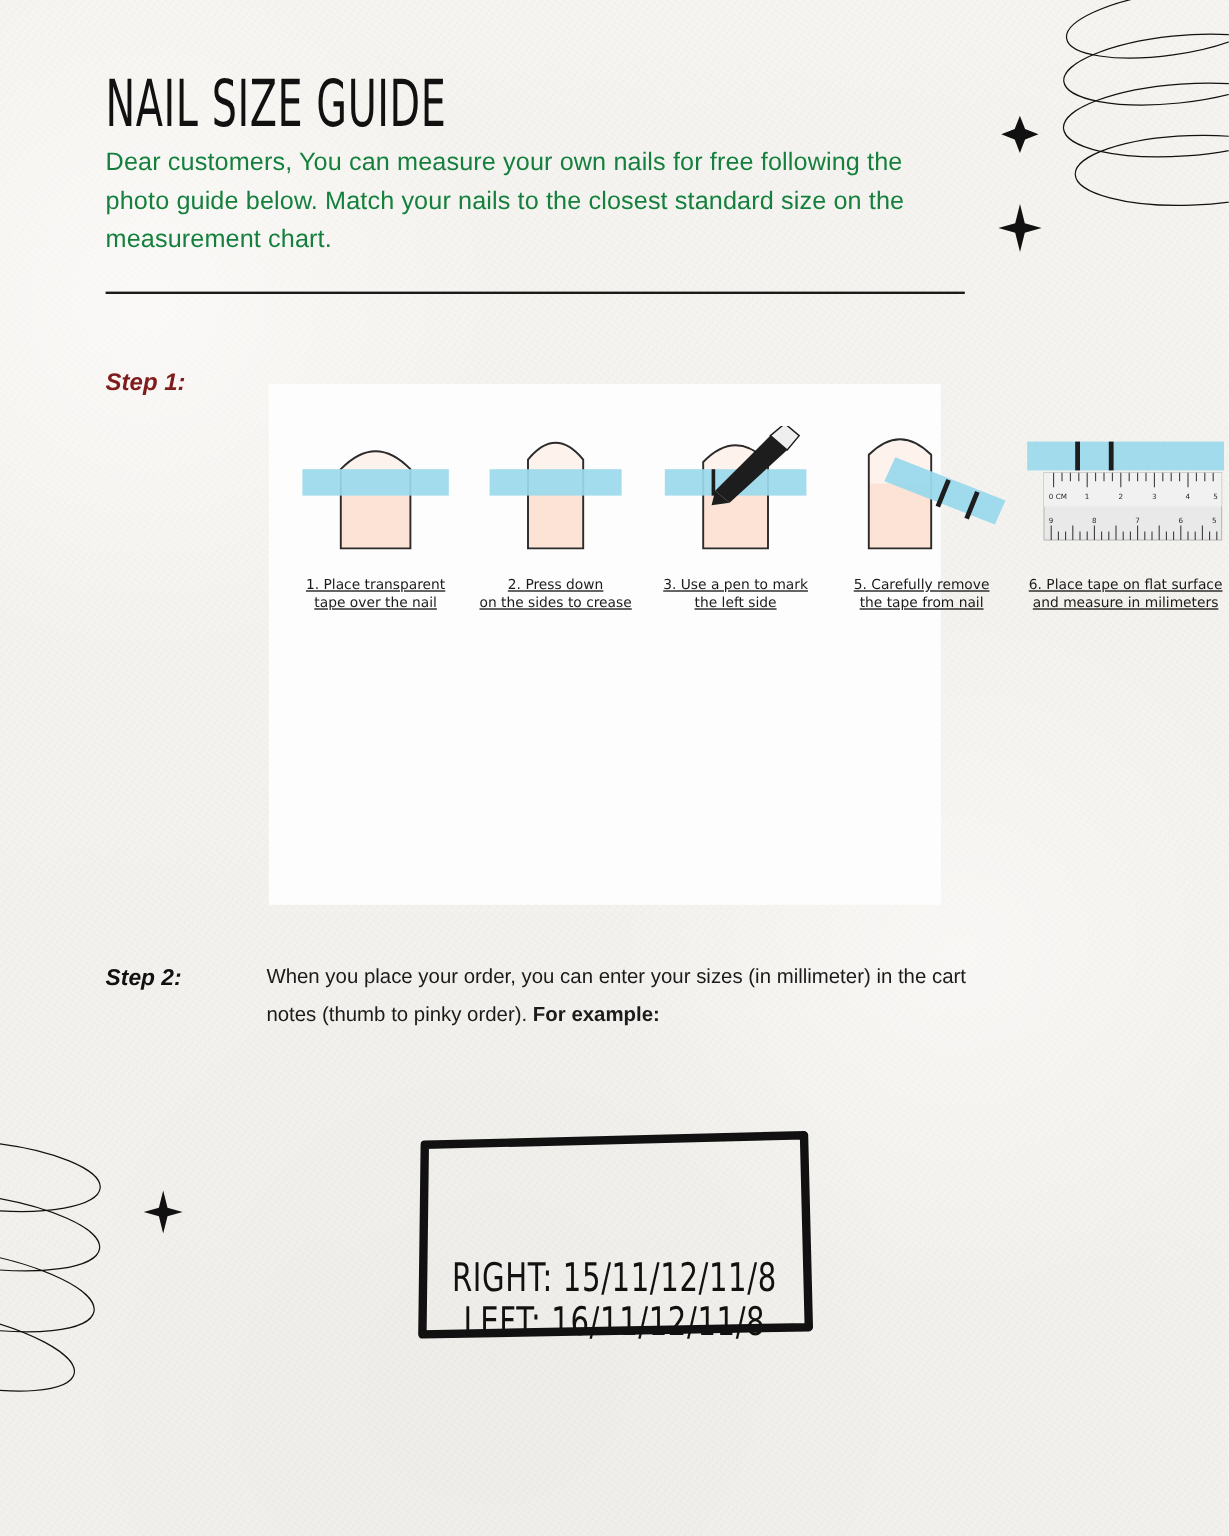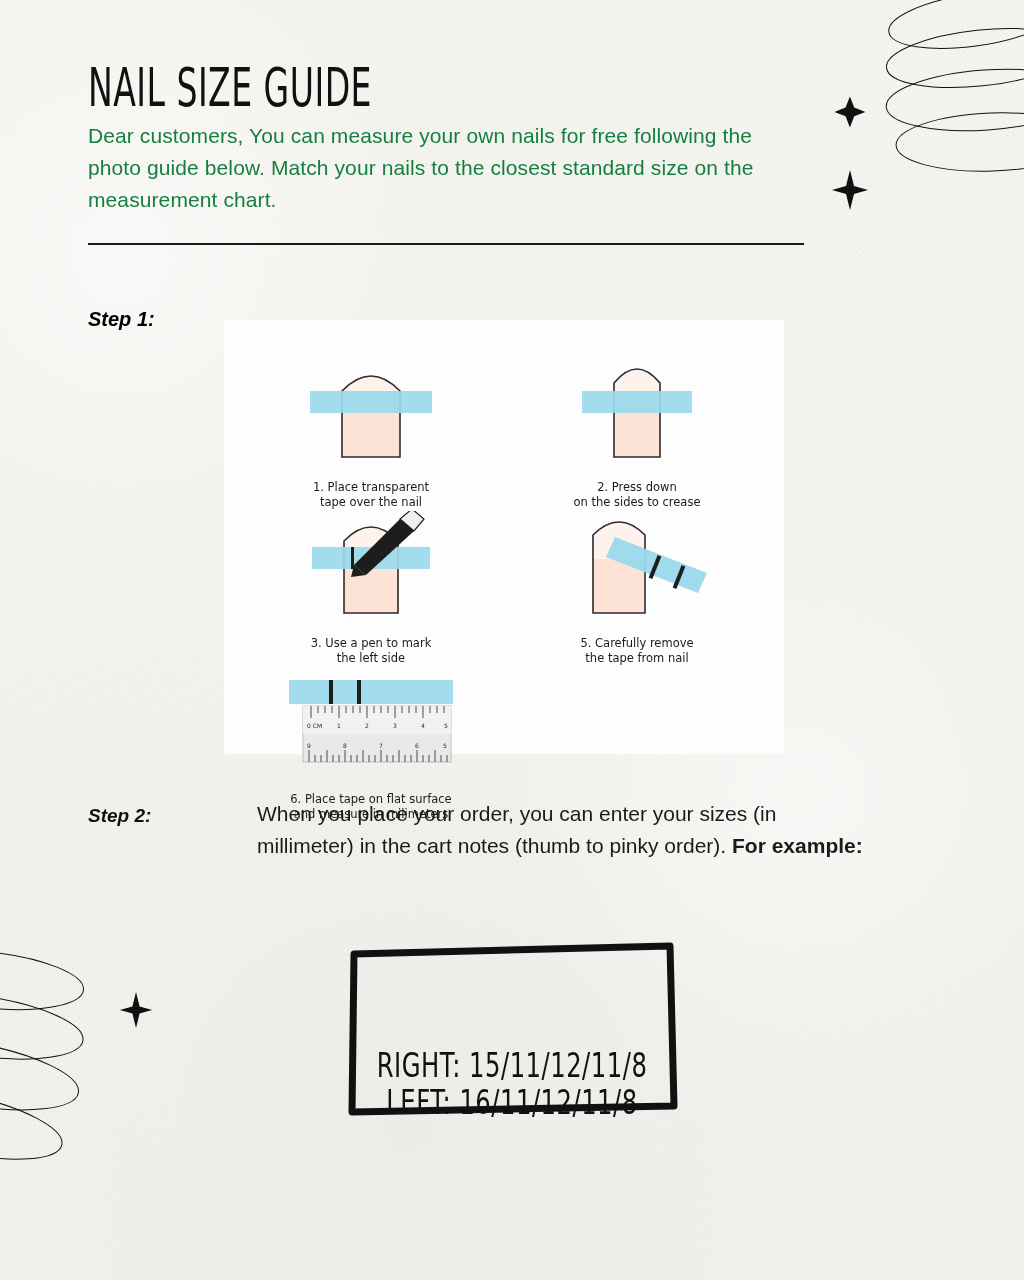--- a/index.html
+++ b/index.html
@@ -72,40 +72,41 @@
     background: #1a1a1a;
   }
 
   .step1-label {
     position: absolute;
     left: 88px;
     top: 308px;
     font-size: 20px;
     font-weight: bold;
     font-style: italic;
-    color: #000000;
+    color: #7f1d1d;
   }
 
   .guide-card {
     position: absolute;
     left: 224px;
     top: 320px;
     width: 560px;
     height: 434px;
     background: #fdfdfd;
   }
 
   .grid {
     display: grid;
-    grid-template-columns: repeat(2, 1fr);
+    grid-template-columns: repeat(5, 1fr);
     grid-template-rows: repeat(2, 1fr);
     width: 100%;
     height: 100%;
     padding: 34px 14px 10px 14px;
     box-sizing: border-box;
+    text-decoration: underline;
   }
   .cell {
     display: flex;
     flex-direction: column;
     align-items: center;
     justify-content: flex-start;
   }
   .art {
     height: 120px;
     display: flex;
@@ -130,24 +131,23 @@
     font-size: 19px;
     font-weight: bold;
     font-style: italic;
     color: #111;
   }
   .step2-text {
     position: absolute;
     left: 222px;
     top: 798px;
     width: 620px;
-    font-size: 21px;
+    font-size: 17px;
     line-height: 32px;
     color: #1b1b1b;
-    margin-left: 35px;
   }
   .step2-text b { font-weight: bold; }
 
   .example-box {
     position: absolute;
     left: 344px;
     top: 940px;
     width: 336px;
     height: 178px;
   }

